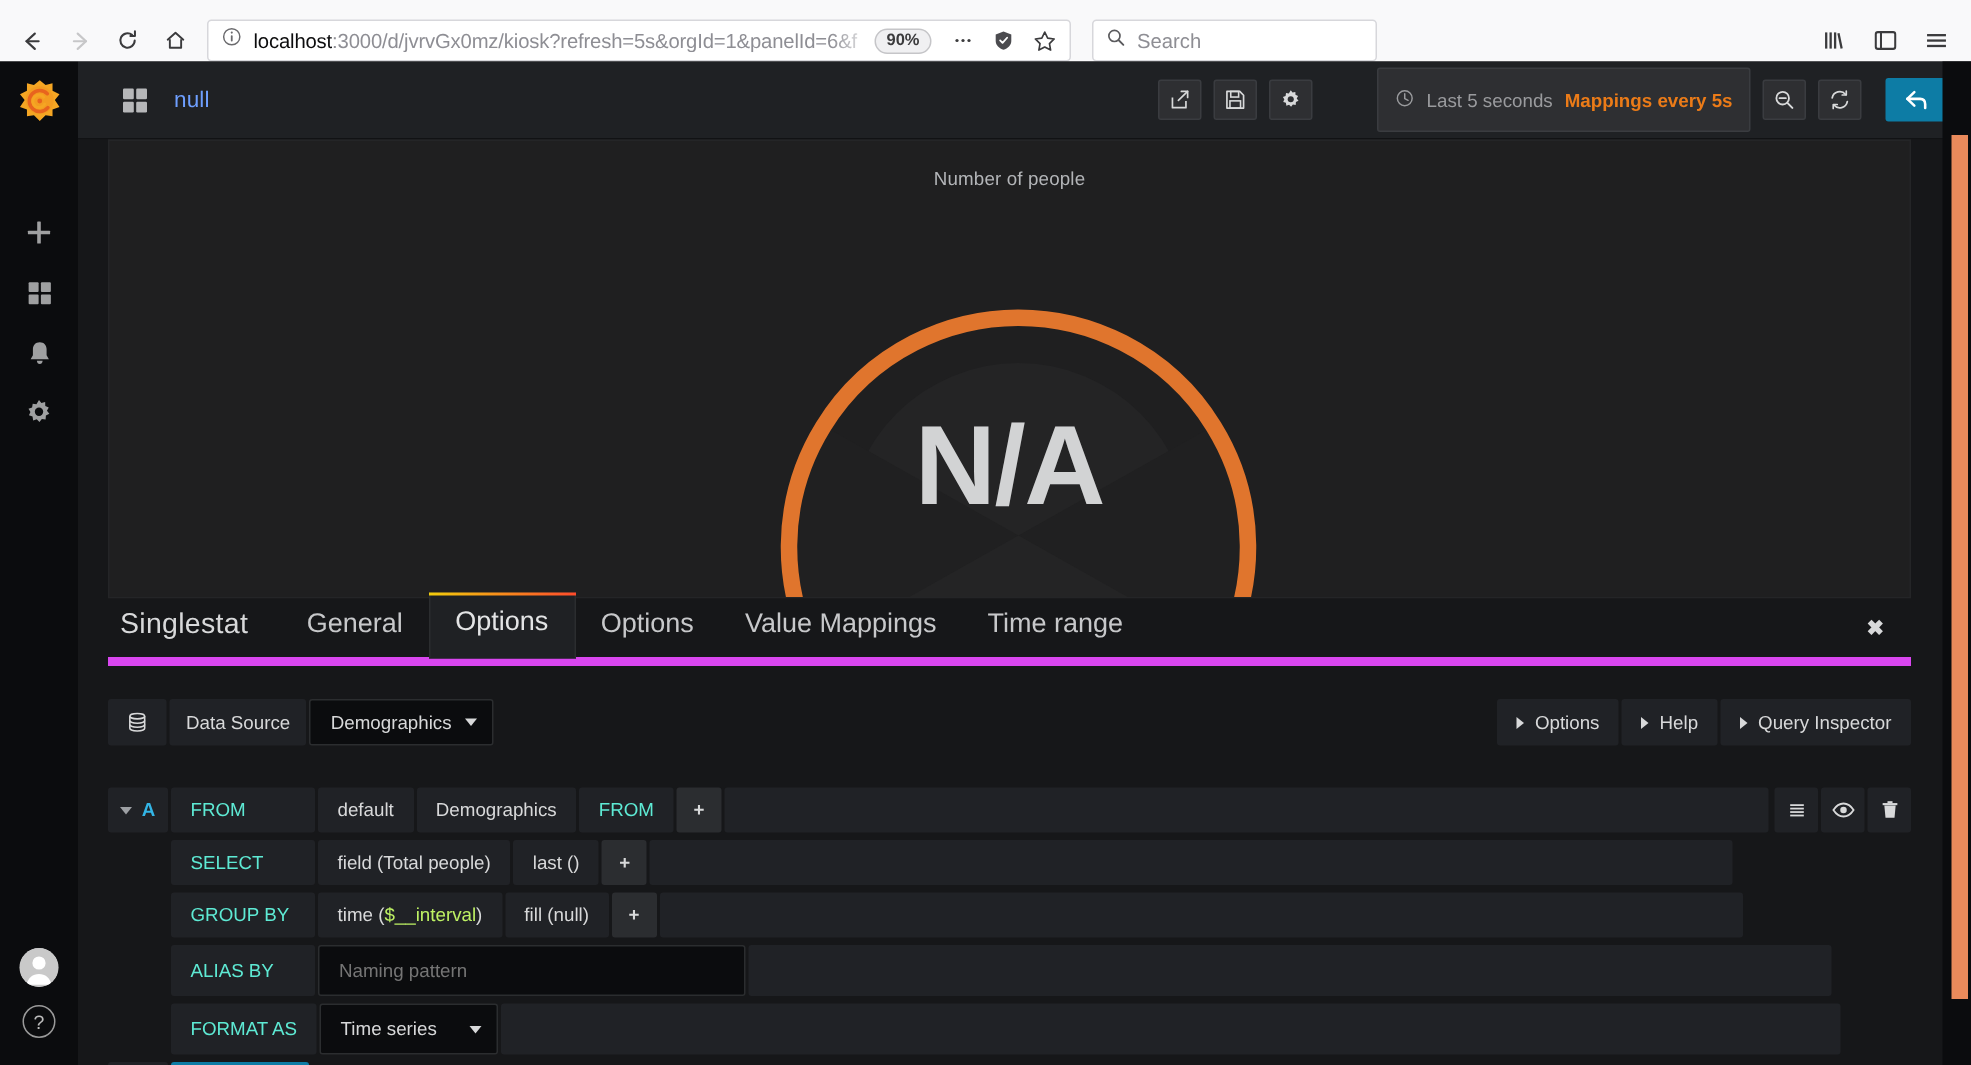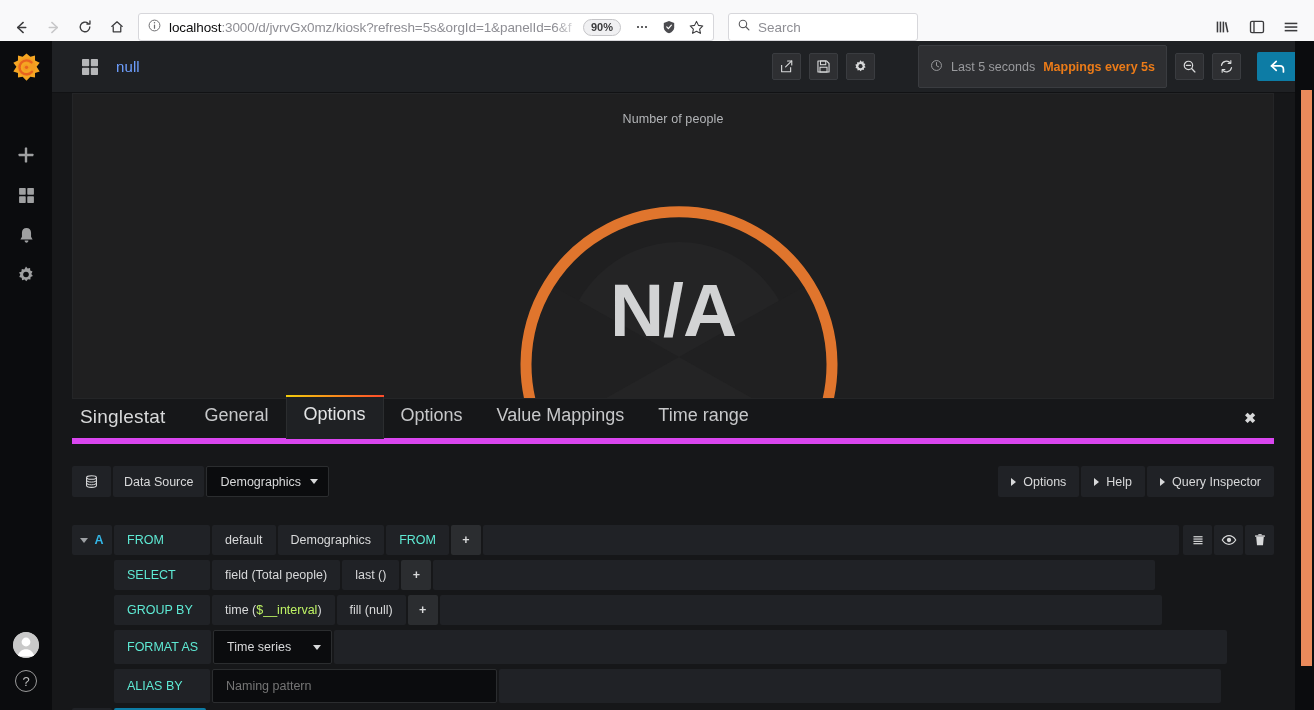--- a/index.html
+++ b/index.html
@@ -626,35 +626,35 @@
           <div class="qseg">
             <span>time (<span class="var">$__interval</span>)</span>
           </div>
           <div class="qseg">fill (null)</div>
           <div class="qseg plus">+</div>
           <div class="qfill shorter"></div>
         </div>
 
         <div class="qrow" style="height:34px">
           <div class="qlead spacer"></div>
+          <div class="qseg kw" style="min-width:96px">ALIAS BY</div>
+          <input class="qseg input" placeholder="Naming pattern" style="">
+          <div class="qfill" style="flex:0 0 auto;width:722px"></div>
+        </div>
+
+        <div class="qrow" style="height:34px">
+          <div class="qlead spacer"></div>
           <div class="qseg kw" style="min-width:96px">FORMAT AS</div>
           <div class="qseg select">
             <span>Time series</span>
             <span class="caret-down"></span>
           </div>
           <div class="qfill" style="flex:0 0 auto;width:893px"></div>
         </div>
 
-        <div class="qrow" style="height:34px">
-          <div class="qlead spacer"></div>
-          <div class="qseg kw" style="min-width:96px">ALIAS BY</div>
-          <input class="qseg input" placeholder="Naming pattern" style="">
-          <div class="qfill" style="flex:0 0 auto;width:722px"></div>
-        </div>
-
         <div class="qrow">
           <div class="qlead">
             
             
           </div>
           <div class="addq">Add Query</div>
         </div>
 
       </div>
     </div>

